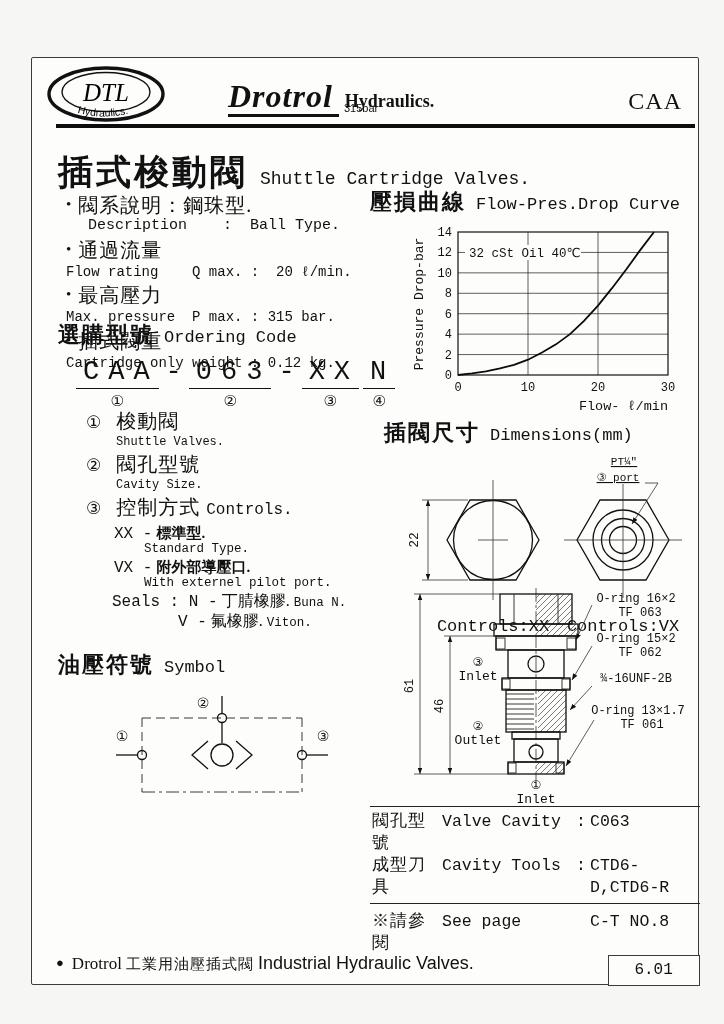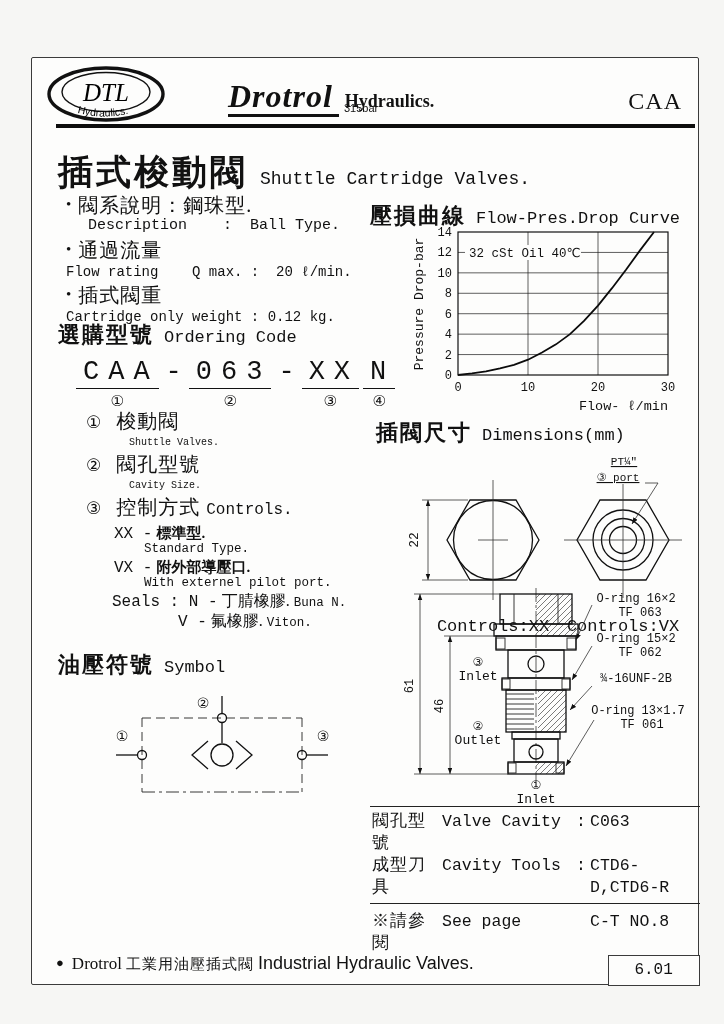--- a/index.html
+++ b/index.html
@@ -44,36 +44,36 @@
   .seg-txt{letter-spacing:9px;padding:0 0 0 7px;border-bottom:1.6px solid #111;line-height:1.1;}
   .seg-num{font-size:15px;margin-top:3px;}
   .code-dash{padding:0 5px;line-height:1.1;}
 
   
   .items{position:absolute;left:54px;top:352px;width:295px;}
   .item{margin-bottom:2px;}
   .item-head{font-size:20px;line-height:23px;letter-spacing:1px;}
   .item-num{font-size:17px;margin-right:8px;}
   .item-head-en{font-size:16px;letter-spacing:0;}
-  .item-en{margin-left:43px;font-size:10px;line-height:17px;}
+  .item-en{margin-left:30px;font-size:12px;line-height:17px;}
   .opt-line{margin-left:28px;font-size:16px;line-height:17px;margin-top:2px;}
   .opt-zh{font-size:15px;font-weight:bold;}
   .opt-en{margin-left:58px;font-size:12.5px;line-height:13px;}
   .seal-line{margin-left:26px;font-size:16px;line-height:18px;}
   .seal-line2{margin-left:92px;}
   .seal-en{font-size:12.5px;}
 
   
   .symbol-heading{position:absolute;left:26px;top:592px;}
   .symbol-svg{position:absolute;left:70px;top:632px;}
 
   
-  .chart-heading{position:absolute;left:338px;top:143px;white-space:nowrap;}
+  .chart-heading{position:absolute;left:338px;top:129px;white-space:nowrap;}
   .chart-svg{position:absolute;left:334px;top:162px;}
-  .dims-heading{position:absolute;left:344px;top:360px;white-space:nowrap;}
+  .dims-heading{position:absolute;left:352px;top:360px;white-space:nowrap;}
   .hex-svg{position:absolute;left:336px;top:392px;}
   .cart-svg{position:absolute;left:354px;top:528px;}
 
   
   .sv-t{font-family:"Liberation Mono","DejaVu Sans Mono","DejaVu Sans",monospace;fill:#111;}
   .grid{stroke:#1a1a1a;stroke-width:0.7;}
   .curve{fill:none;stroke:#0b0b0b;stroke-width:1.8;}
   .tick{font-family:"Liberation Mono","DejaVu Sans Mono",monospace;font-size:12px;fill:#111;}
   .tx{text-anchor:middle;}
   .ty{text-anchor:end;}
@@ -130,20 +130,25 @@
   <div class="specs">
     <div class="spec-row">
       <span class="bullet">•</span>
       <span class="spec-zh">閥系說明：鋼珠型.</span>
       <div class="spec-sub mono pre">Description    :  Ball Type.</div>
     </div>
     <div class="spec-row">
       <span class="bullet">•</span>
       <span class="spec-zh">通過流量</span>
       <span class="spec-en mono pre">Flow rating    Q max. :  20 ℓ/min.</span>
+    </div>
+    <div class="spec-row">
+      <span class="bullet">•</span>
+      <span class="spec-zh">最高壓力</span>
+      <span class="spec-en mono pre">Max. pressure  P max. : 315 bar.</span>
     </div>
     <div class="spec-row">
       <span class="bullet">•</span>
       <span class="spec-zh">插式閥重</span>
       <span class="spec-en mono pre">Cartridge only weight : 0.12 kg.</span>
     </div>
   </div>
 
   <div class="ordering">
     <div>

